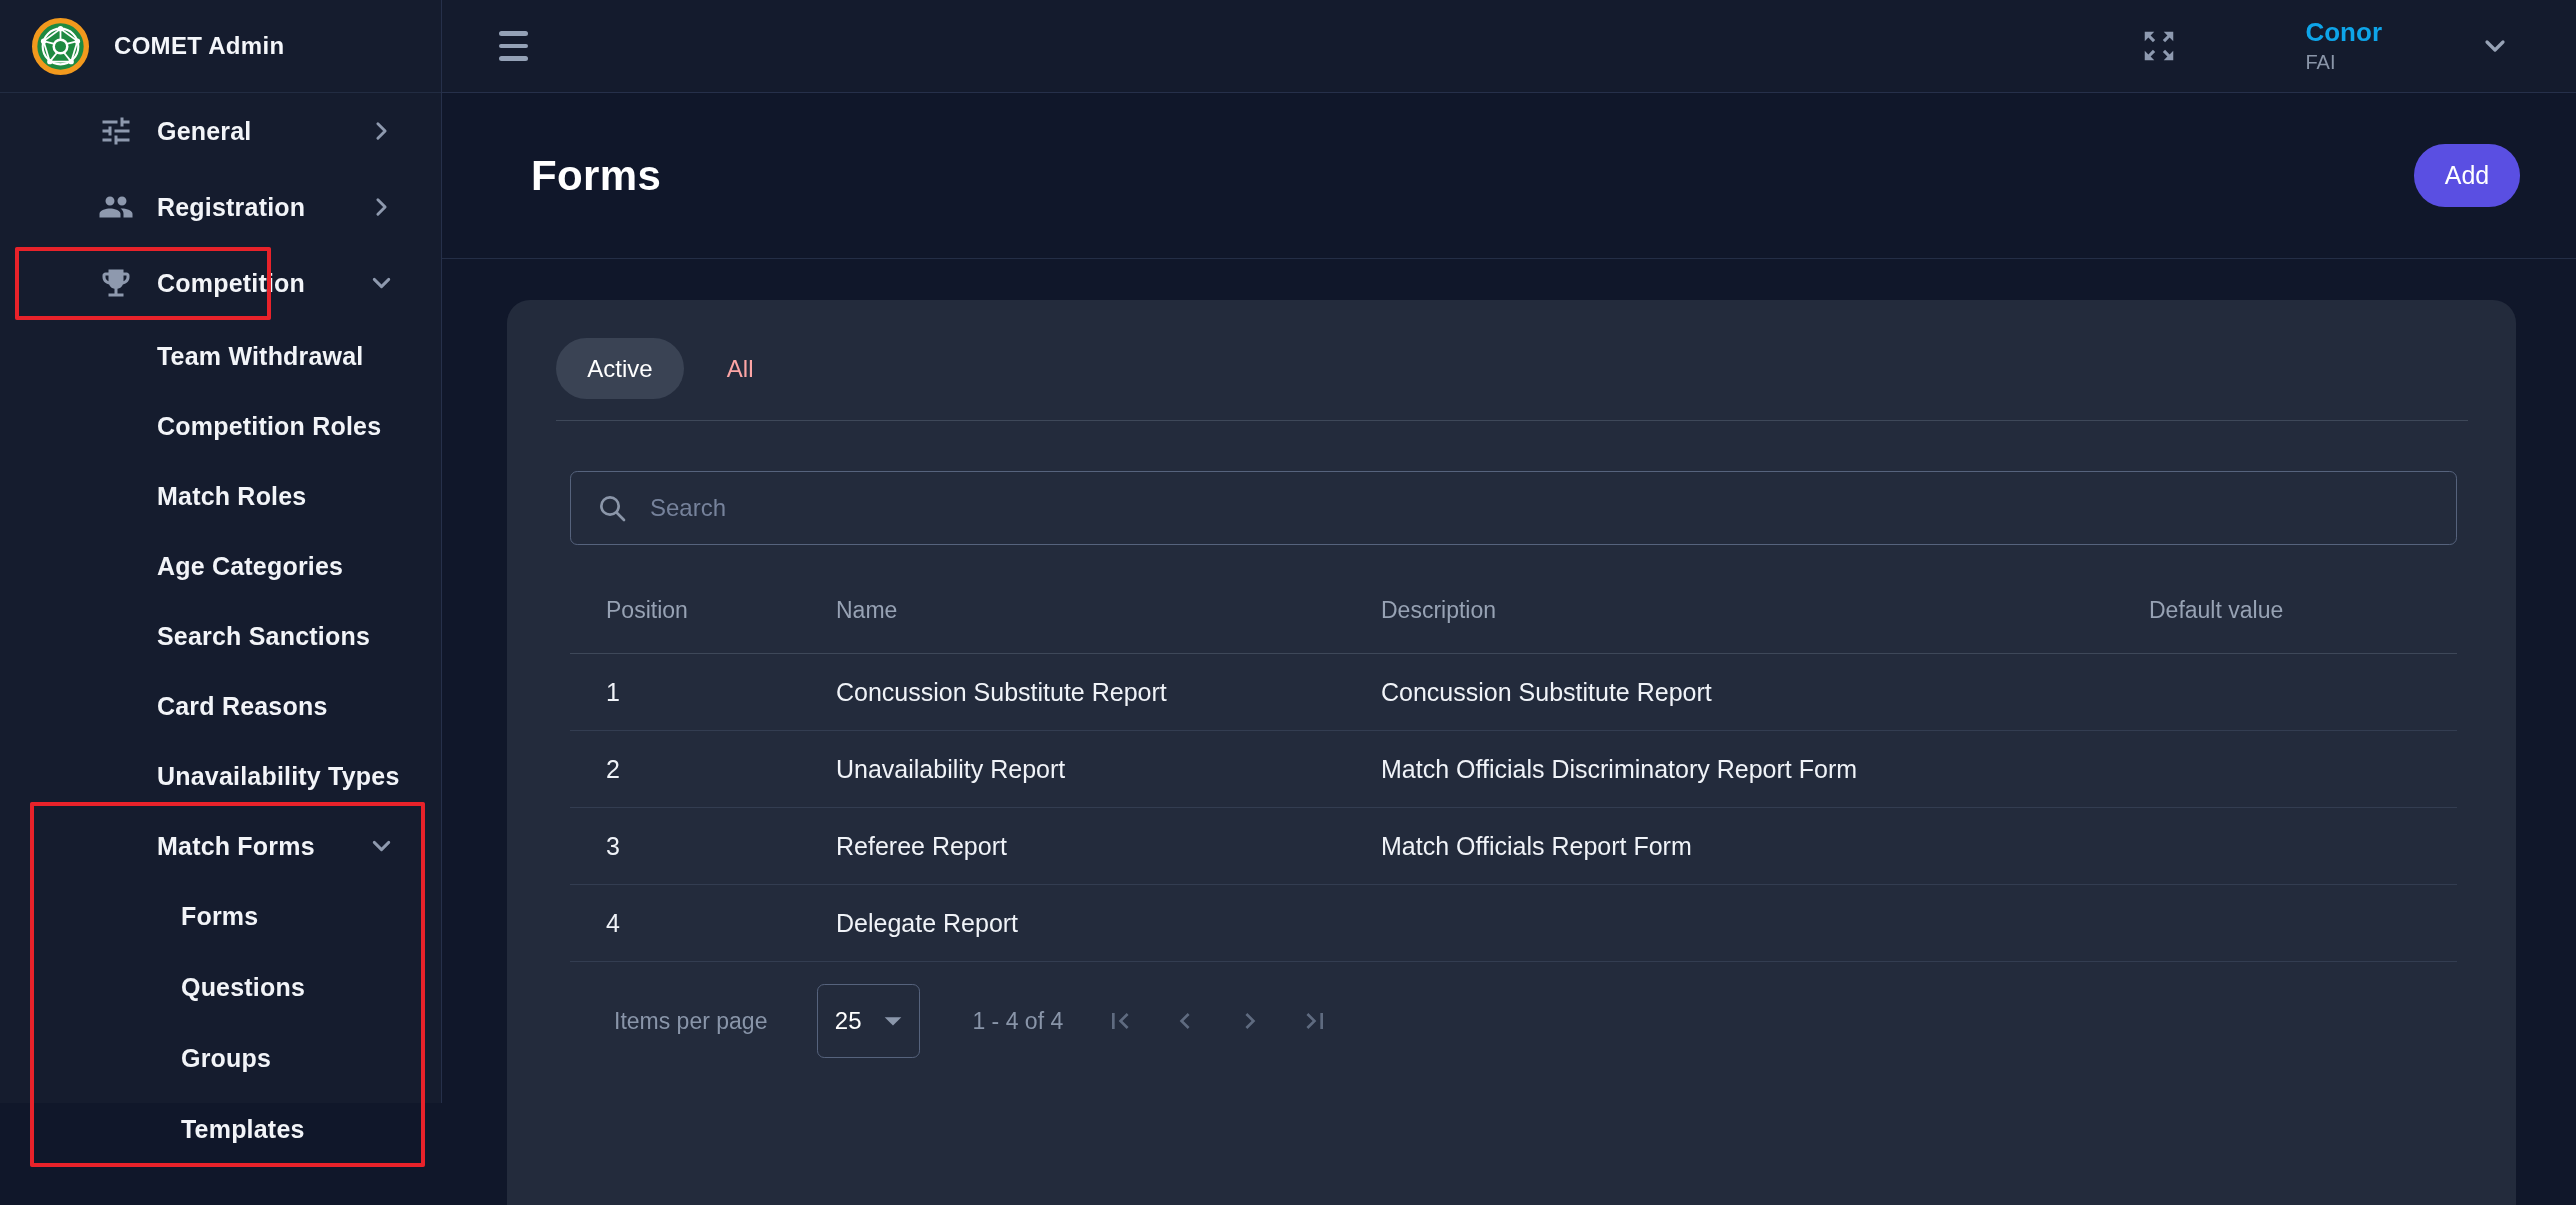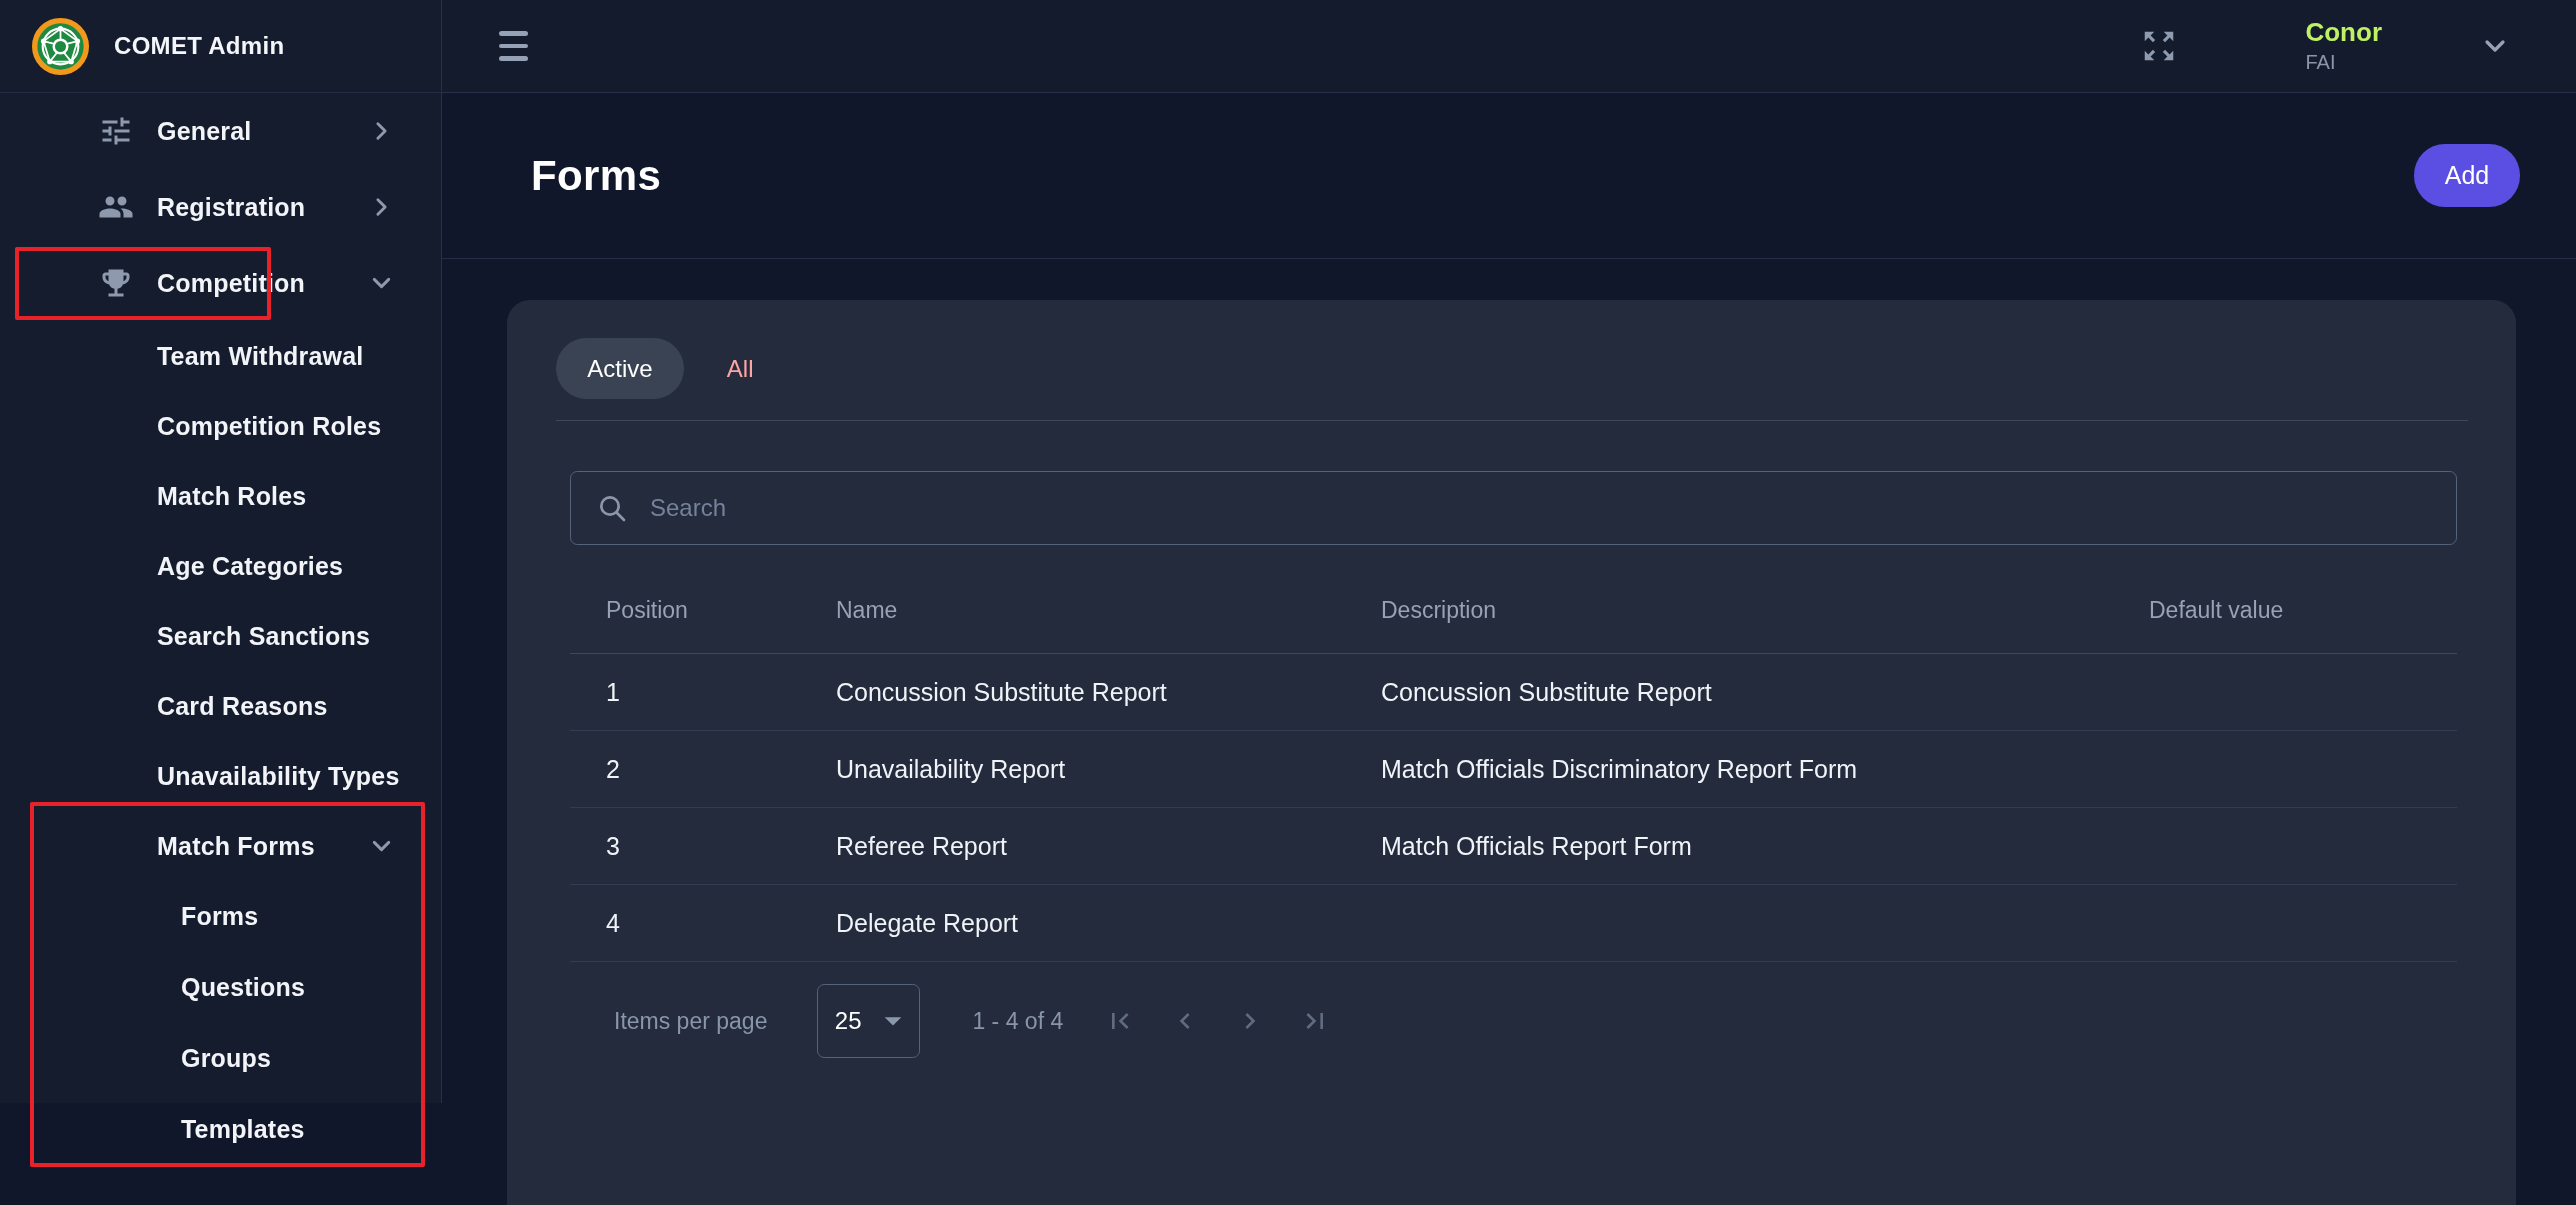--- a/index.html
+++ b/index.html
@@ -23,21 +23,21 @@
   .nav-item.lvl2 .nlabel{margin-left:109px;font-weight:600;}
   .nav-item.lvl3 .nlabel{margin-left:133px;font-weight:600;}
   .nav-item .chev{position:absolute;right:45px;top:50%;transform:translateY(-50%);width:29px;height:29px;color:#8e99ae;}
   
   .topbar{position:absolute;left:442px;right:0;top:0;height:93px;background:#141b2d;border-bottom:0.9px solid #26304a;display:flex;align-items:center;}
   .hamburger{margin-left:57px;width:29px;display:flex;flex-direction:column;gap:8px;cursor:pointer;}
   .hamburger span{display:block;height:4.5px;border-radius:2.7px;background:#94a1b6;}
   .topbar-right{margin-left:auto;margin-right:65px;display:flex;align-items:center;}
   .expand-btn{width:38px;height:38px;color:#8e9ab0;cursor:pointer;}
   .userblock{margin-left:127px;display:flex;flex-direction:column;line-height:1.15;cursor:pointer;}
-  .user-name{font-size:26px;font-weight:600;color:#bef264;}
+  .user-name{font-size:26px;font-weight:600;color:#0ea5e9;}
   .user-org{font-size:20px;color:#8a95a8;margin-top:2.7px;}
   .user-chev{margin-left:97px;width:32px;height:32px;color:#98a3b6;cursor:pointer;}
   
   .main{position:absolute;left:442px;top:93px;right:0;bottom:0;background:#10172a;}
   .page-header{height:166px;display:flex;align-items:center;border-bottom:0.9px solid #242e46;}
   .page-title{margin-left:89px;font-size:42px;font-weight:800;letter-spacing:0.4px;color:#fff;}
   .add-btn{margin-left:auto;margin-right:56px;width:106px;height:63px;border:none;border-radius:31px;background:#5a4fe2;color:#fff;font-size:25px;font-family:inherit;cursor:pointer;}
   
   .card{margin:41px 0 0 65px;width:2009px;height:1040px;background:#232b3c;border-radius:23px;}
   .tabs-row{padding:38px 49px 0 49px;display:flex;align-items:center;}

